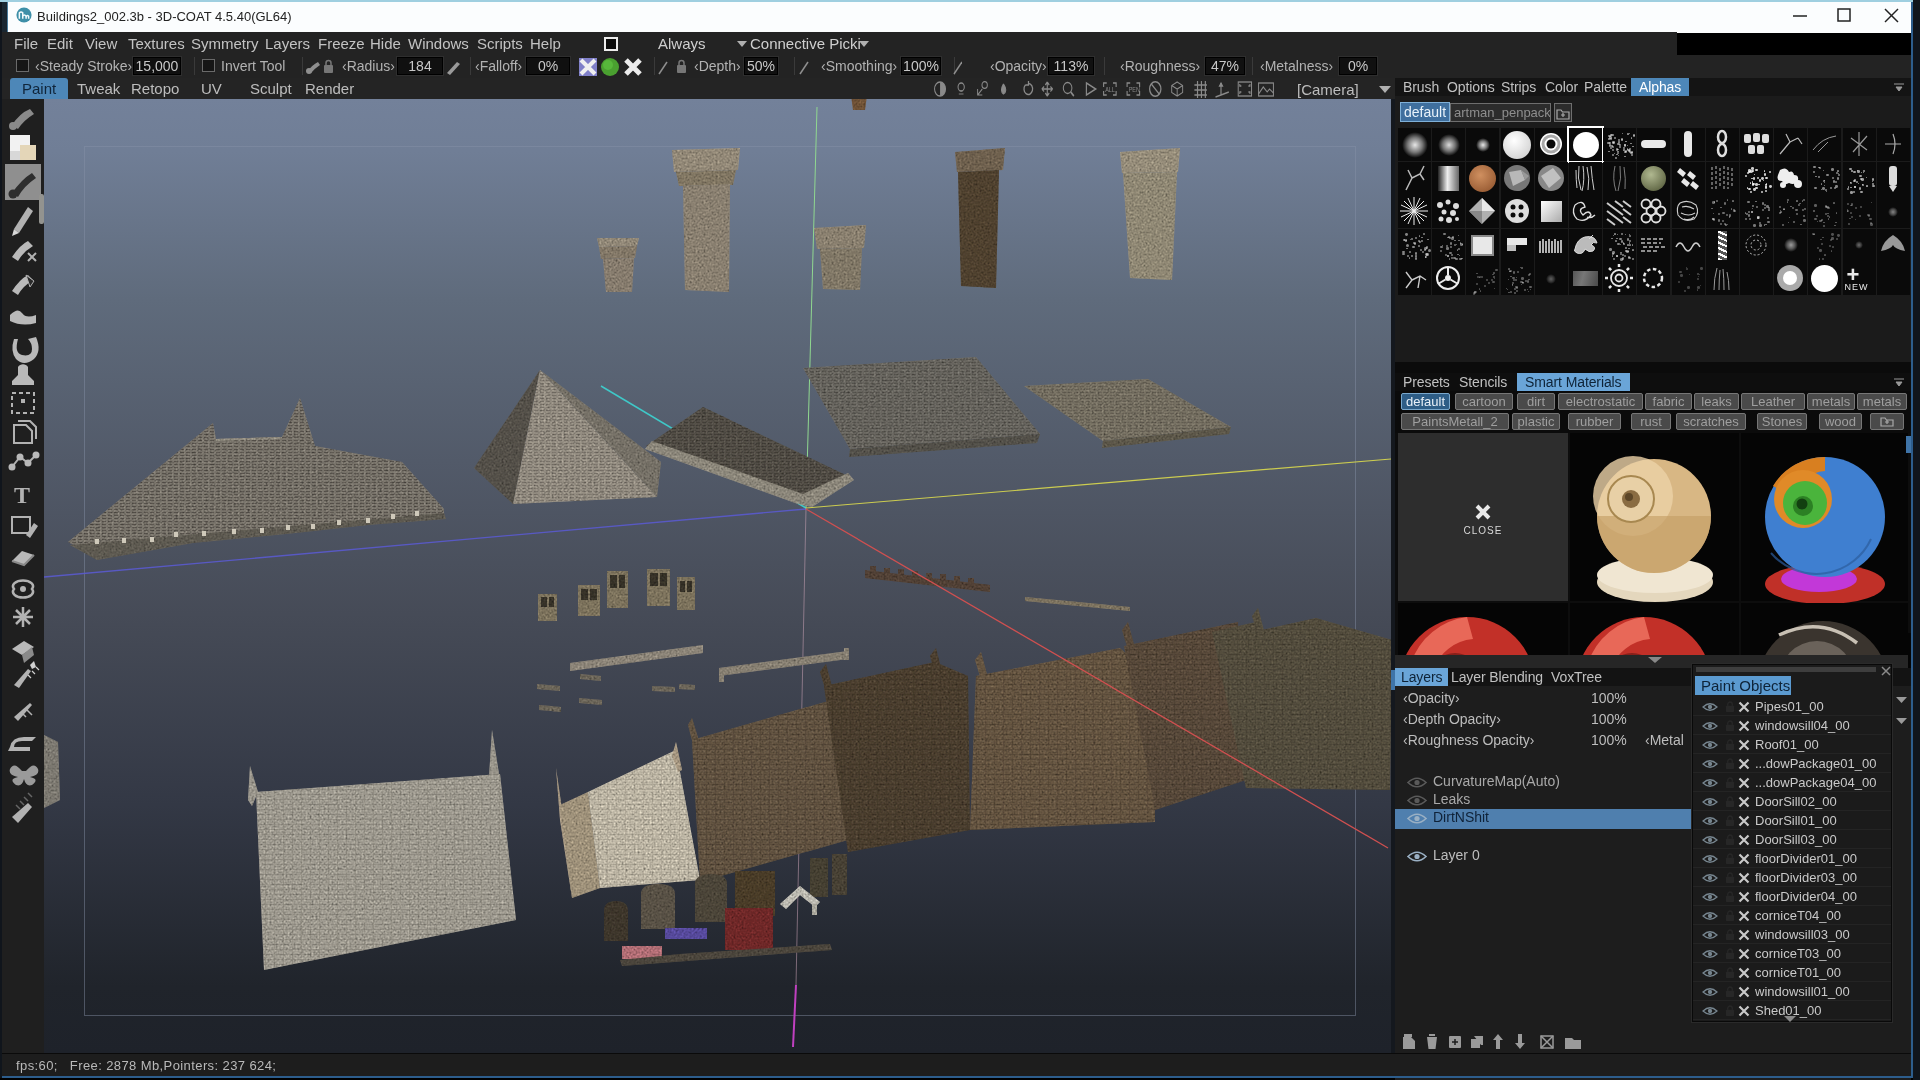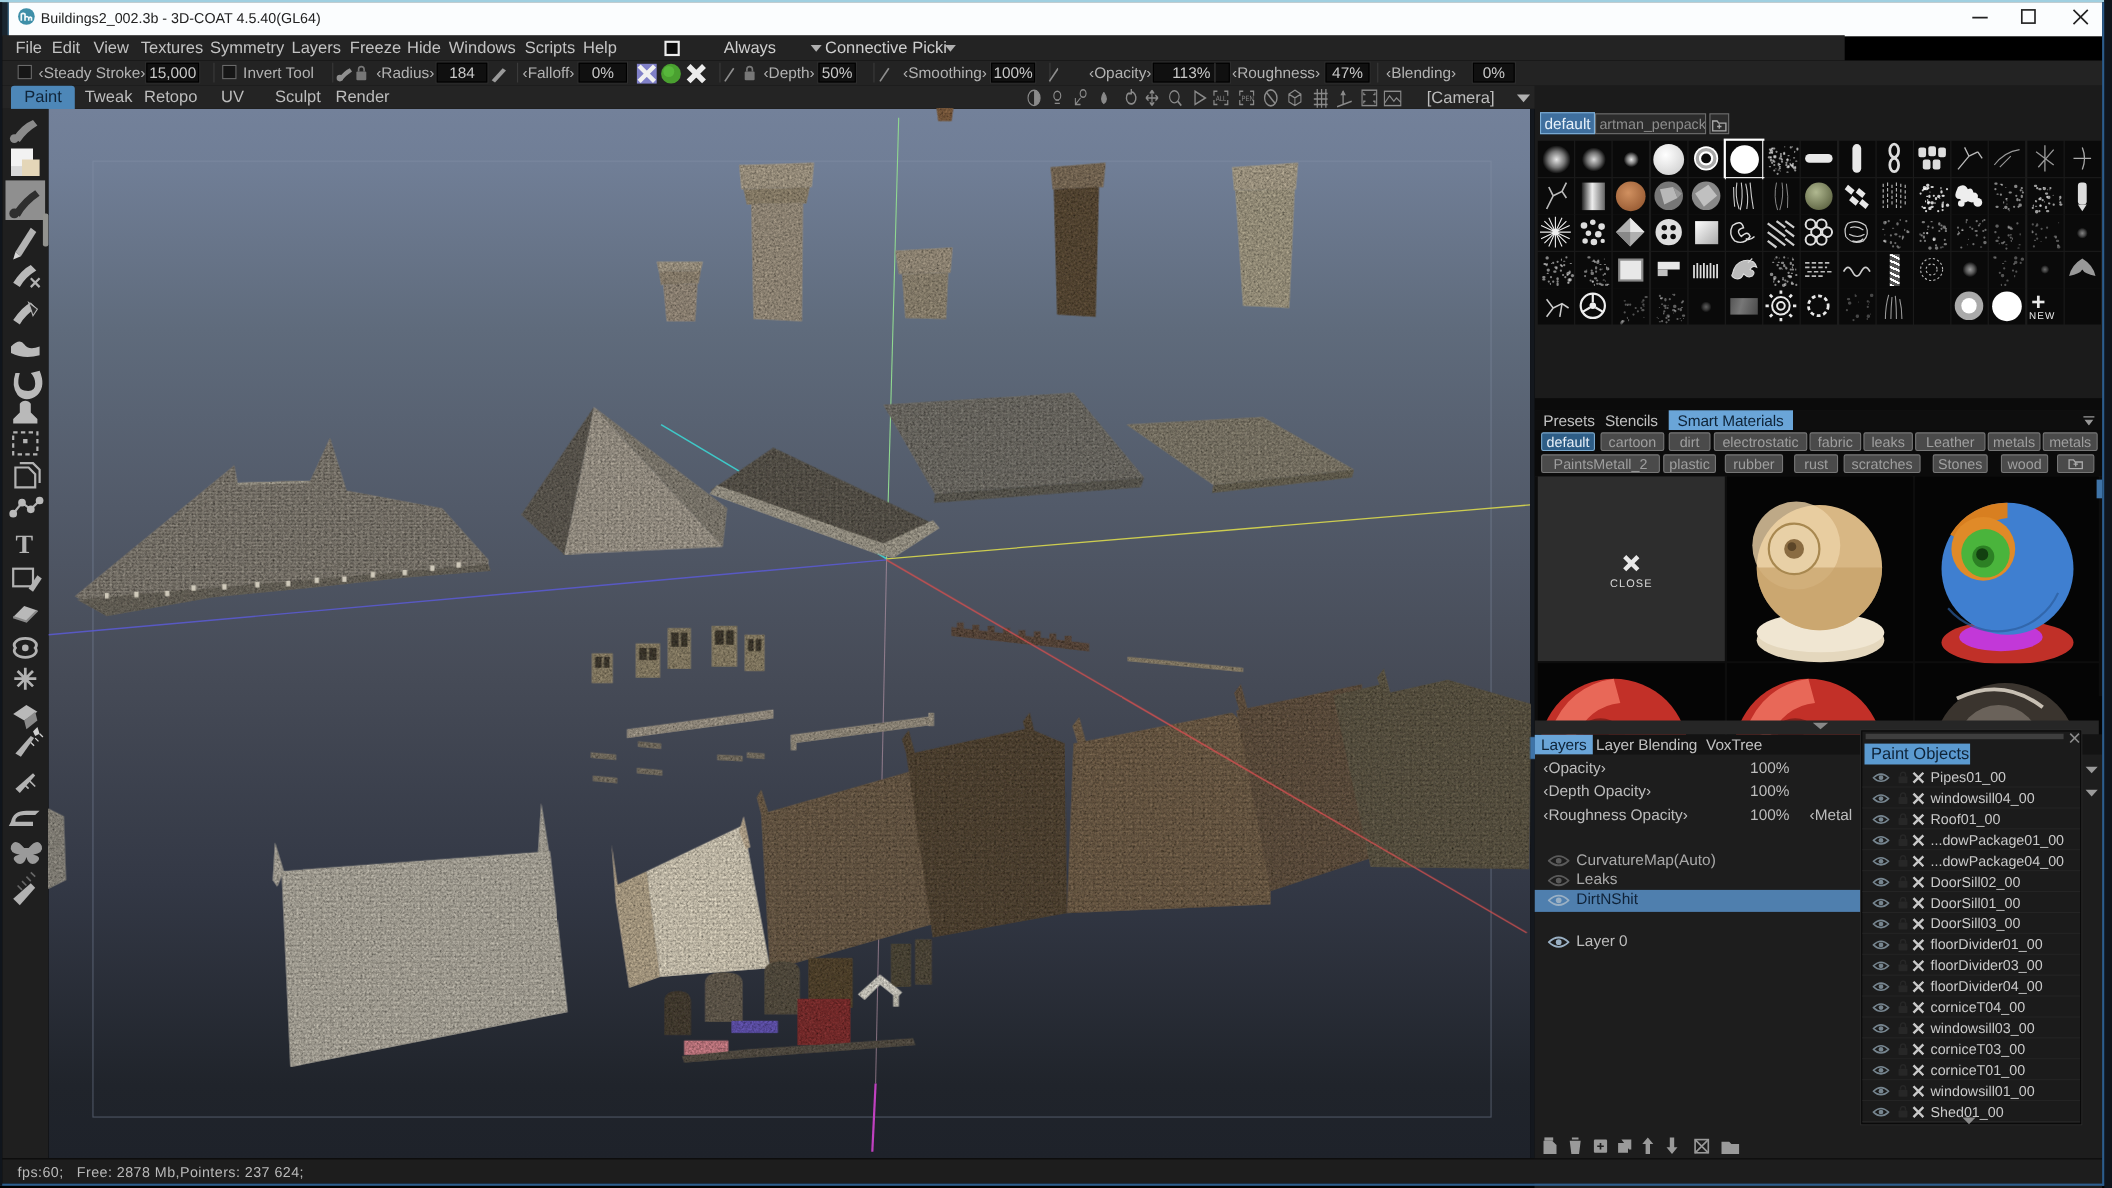--- a/index.html
+++ b/index.html
@@ -108,26 +108,26 @@
     <span class="tlab" style="left:473px">‹Falloff›</span>
     <div class="tbx" style="left:524px;width:44px">0%</div>
     <div class="sep" style="left:652px"></div>
     <span class="tlab" style="left:692px">‹Depth›</span>
     <div class="tbx" style="left:742px;width:34px">50%</div>
     <div class="sep" style="left:792px"></div>
     <span class="tlab" style="left:819px">‹Smoothing›</span>
     <div class="tbx" style="left:899px;width:40px">100%</div>
     <div class="sep" style="left:952px"></div>
     <span class="tlab" style="left:988px">‹Opacity›</span>
-    <div class="tbx" style="left:1046px;width:70px">113%</div>
+    <div class="tbx" style="left:1046px;width:46px">113%</div>
     <div class="sep" style="left:1102px"></div>
     <span class="tlab" style="left:1118px">‹Roughness›</span>
     <div class="tbx" style="left:1203px;width:40px">47%</div>
     <div class="sep" style="left:1250px"></div>
-    <span class="tlab" style="left:1258px">‹Blending›</span>
+    <span class="tlab" style="left:1258px">‹Metalness›</span>
     <div class="tbx" style="left:1337px;width:38px">0%</div>
   </div>
 
   <svg class="abs" style="left:302px;top:57px" width="660" height="20" viewBox="0 0 660 20">
     <g fill="#8f8f8f" stroke="#8f8f8f">
       <path d="M6 14 q4 -6 10 -9 l2 3 q-6 4 -9 8 z" stroke="none"></path>
       <circle cx="7" cy="14" r="3" stroke="none"></circle>
       <rect x="22" y="8" width="9" height="8" rx="1" stroke="none" fill="#777"></rect>
       <path d="M24 8 v-2 a2.5 2.5 0 0 1 5 0 v2" fill="none" stroke-width="1.5" stroke="#777"></path>
       <path d="M145 16 l10 -11 3 2 -10 11 z" stroke="none" fill="#9a9a9a"></path>
@@ -435,20 +435,31 @@
       <rect x="311" y="524" width="4" height="5"></rect>
       <rect x="337" y="520" width="4" height="5"></rect>
       <rect x="366" y="518" width="4" height="5"></rect>
       <rect x="391" y="514" width="4" height="5"></rect>
       <rect x="415" y="511" width="4" height="5"></rect>
     </g>
   </svg>
 
   <div class="abs" id="rpanel">
 
+    <div class="ptabrow" style="top:0">
+      <span class="ptab" style="left:8px">Brush</span>
+      <span class="ptab" style="left:52px">Options</span>
+      <span class="ptab" style="left:106px">Strips</span>
+      <span class="ptab" style="left:150px">Color</span>
+      <span class="ptab" style="left:189px">Palette</span>
+      <span class="ptab on" style="left:236px">Alphas</span>
+      <svg class="chev" width="12" height="10">
+        <path d="M1 2 h10 M3 5 h6 l-3 4 z" stroke="#999" fill="#999"></path>
+      </svg>
+    </div>
 
     <div class="abs" style="left:5px;top:24px;height:20px;background:#3f6f9e;border:1px solid #7fb0d8;color:#e8f2fa;font-size:14px;padding:0 3px;line-height:19px">default</div>
     <div class="abs" style="left:55px;top:25px;width:101px;height:19px;background:#2c2c2c;border:1px solid #6e6e6e;color:#8e8e8e;font-size:13px;padding:0 3px;line-height:18px;overflow:hidden;white-space:nowrap">artman_penpack</div>
     <div class="abs" style="left:159px;top:25px;width:18px;height:19px;background:#2c2c2c;border:1px solid #6e6e6e;text-align:center"><svg width="14" height="13" style="margin-top:3px">
         <path d="M1 3 h4 l1.5 2 H13 v7 H1 z M5 8 h4 M7 6 v4" stroke="#aaa" fill="none" stroke-width="1.2"></path>
       </svg></div>
     <div id="alphagrid">
       <div class="atile" style="left: 0px; top: 0px;">
         <div style="position:absolute;left:50%;top:50%;width:26px;height:26px;margin:-13px 0 0 -13px;border-radius:50%;background:radial-gradient(circle, rgba(255,255,255,0.9) 0%, rgba(255,255,255,0.45) 40%, rgba(255,255,255,0) 70%)"></div>
       </div>

